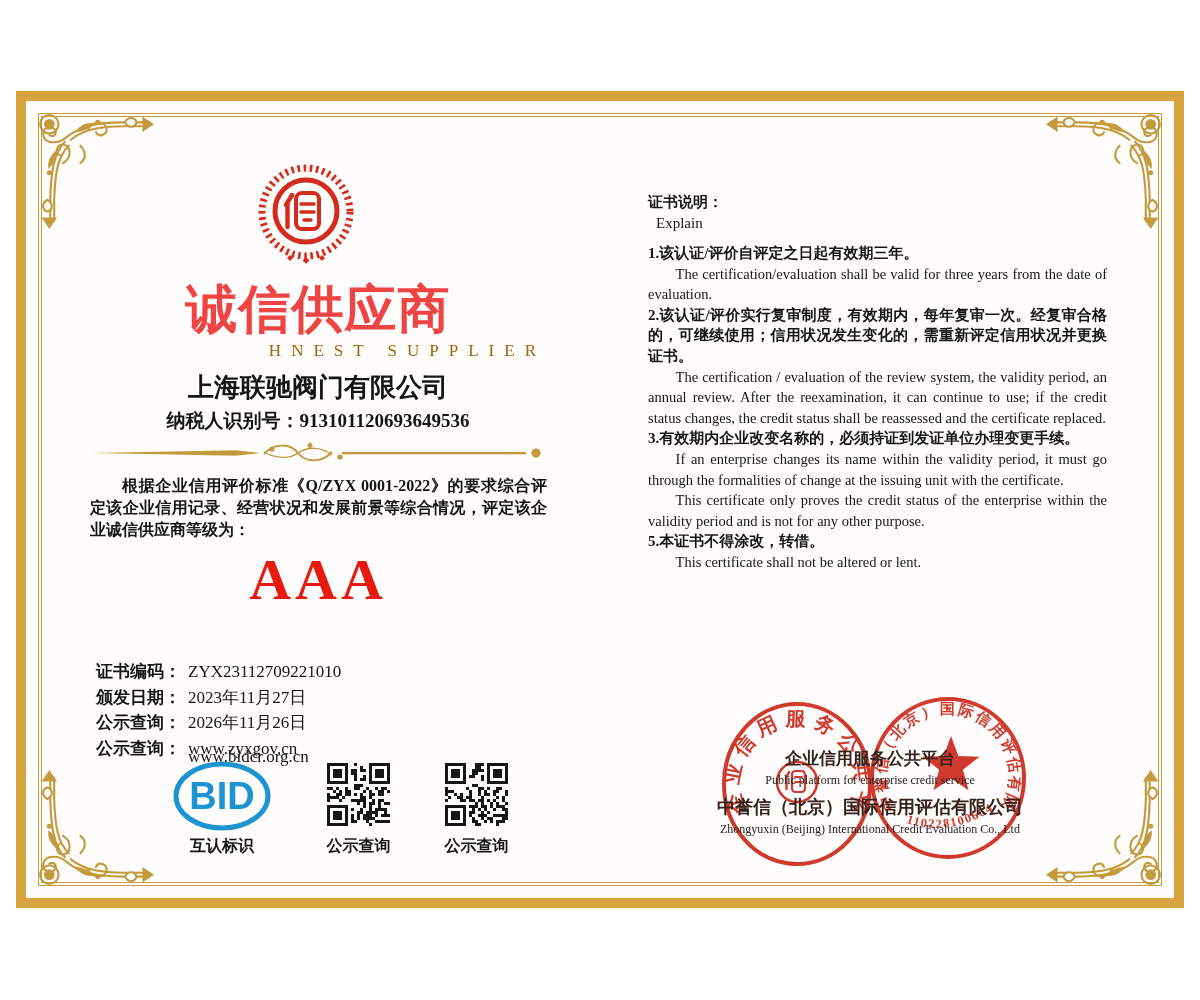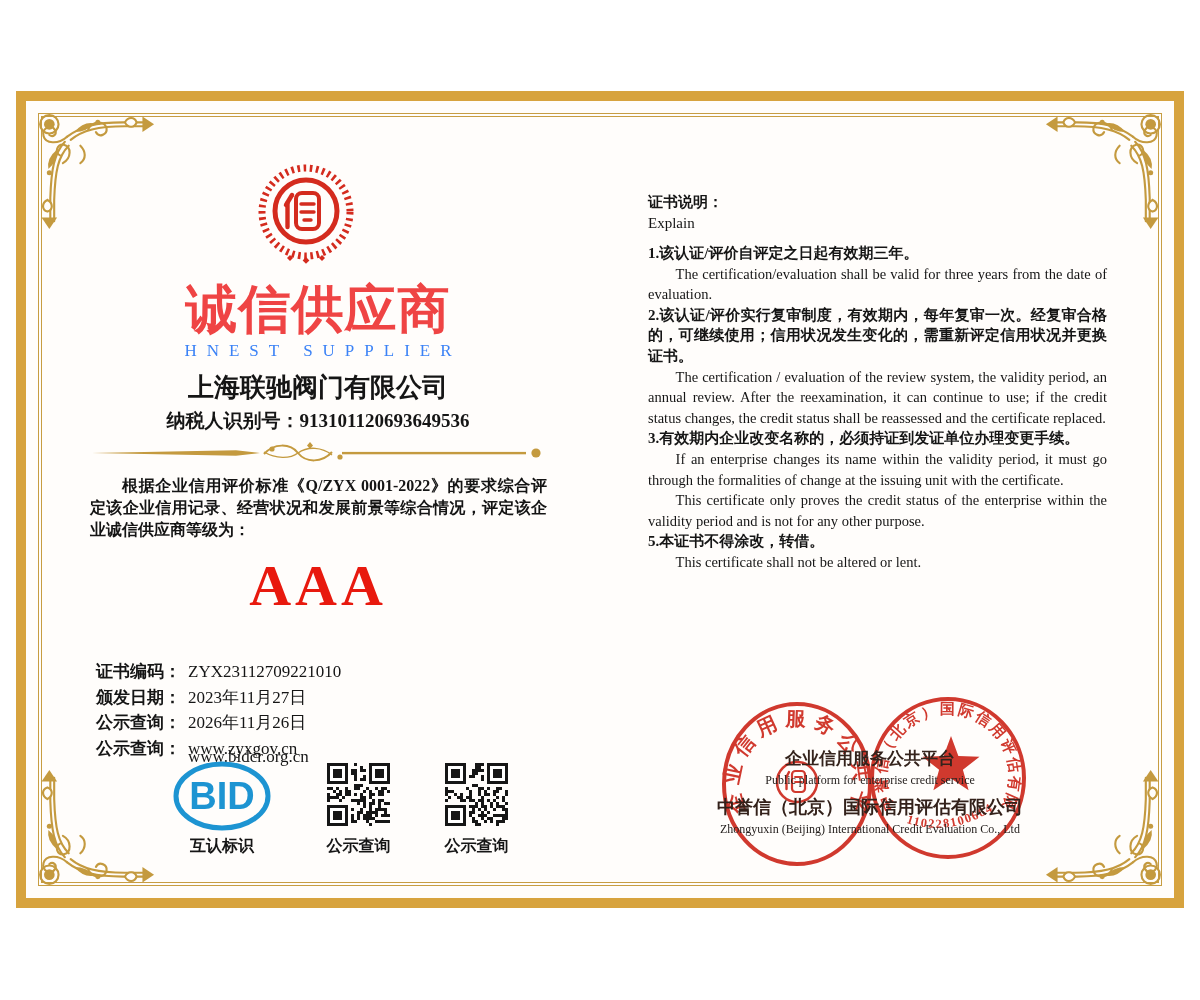--- a/index.html
+++ b/index.html
@@ -26,35 +26,35 @@
   .bg-arcs{left:16px;top:91px;width:1168px;height:817px;z-index:0;}
   .bg-lattice{
     left:665px;top:685px;width:495px;height:200px;z-index:0;
     background:
       repeating-linear-gradient(55deg,rgba(196,154,63,.12) 0 1px,transparent 1px 13px),
       repeating-linear-gradient(-55deg,rgba(196,154,63,.12) 0 1px,transparent 1px 13px);
   }
   
   .seal{left:253px;top:162px;}
   .title-cn{left:90px;top:275px;width:456px;text-align:center;font-size:52px;font-weight:700;letter-spacing:1px;color:#ef4444;}
-  .title-en{left:90px;top:341px;width:456px;text-align:center;font-size:17px;letter-spacing:10px;text-indent:10px;color:#3b82f6;}
+  .title-en{left:90px;top:341px;width:456px;text-align:right;font-size:17px;letter-spacing:10px;text-indent:10px;color:#a16207;}
   .company{left:90px;top:370px;width:456px;text-align:center;font-size:26px;font-weight:700;}
   .taxline{left:90px;top:408px;width:456px;text-align:center;font-size:19px;font-weight:700;}
   .divider{left:88px;top:440px;}
   .statement{left:90px;top:475px;width:457px;font-size:16px;font-weight:600;line-height:22px;text-indent:2em;text-align:justify;color:#141414;}
-  .grade{left:90px;top:546px;width:456px;text-align:center;font-size:58px;font-weight:700;letter-spacing:4px;color:#e8190e;margin-top:6px;}
+  .grade{left:90px;top:546px;width:456px;text-align:center;font-size:58px;font-weight:700;letter-spacing:4px;color:#e8190e;}
   .details{left:96px;top:624px;width:450px;font-size:17px;}
   .details .row{display:flex;height:25.5px;align-items:baseline;}
   .details .lab{font-weight:700;width:92px;flex:none;margin-top:36px;}
   .details .val{font-weight:400;}
   .badge-label{font-size:16px;font-weight:700;text-align:center;}
   
   .explain{left:648px;top:192px;width:459px;z-index:2;}
   .explain .h-cn{font-size:15px;font-weight:700;line-height:21px;margin:0;}
-  .explain .h-en{font-size:15px;line-height:21px;margin:0 0 9px 0;}
+  .explain .h-en{font-size:15px;line-height:21px;margin:0 0 9px 8px;}
   .explain .cn{font-size:15px;font-weight:600;line-height:20.6px;margin:0;text-align:justify;}
   .explain .en{font-size:14.5px;line-height:20.6px;margin:0;text-indent:1.9em;text-align:justify;}
   
   .stamps{left:690px;top:670px;z-index:3;}
   .stamp-overlay{left:700px;top:747px;width:340px;text-align:center;z-index:4;}
   .stamp-overlay p{margin:0;}
   .so-cn1{font-size:17px;font-weight:700;color:#34231c;margin-bottom:3px !important;}
   .so-en1{font-size:12px;color:#26211f;margin-bottom:7px !important;}
   .so-cn2{font-size:18px;font-weight:700;color:#33211a;margin-bottom:3px !important;}
   .so-en2{font-size:12px;color:#26211f;}

